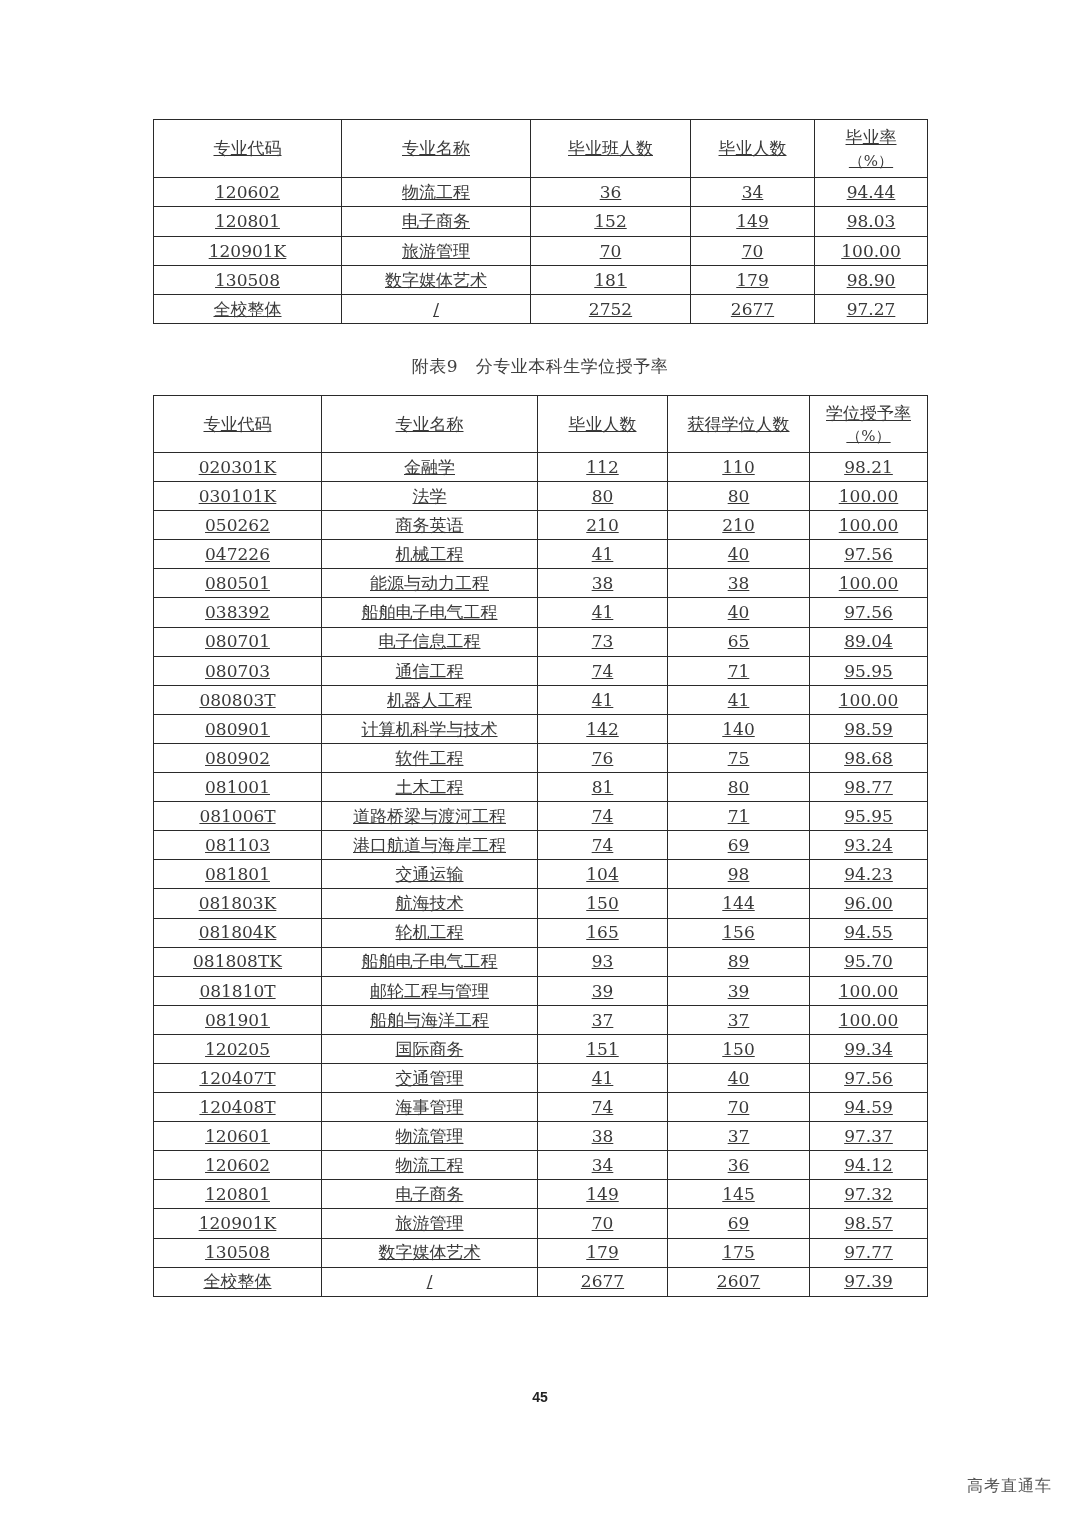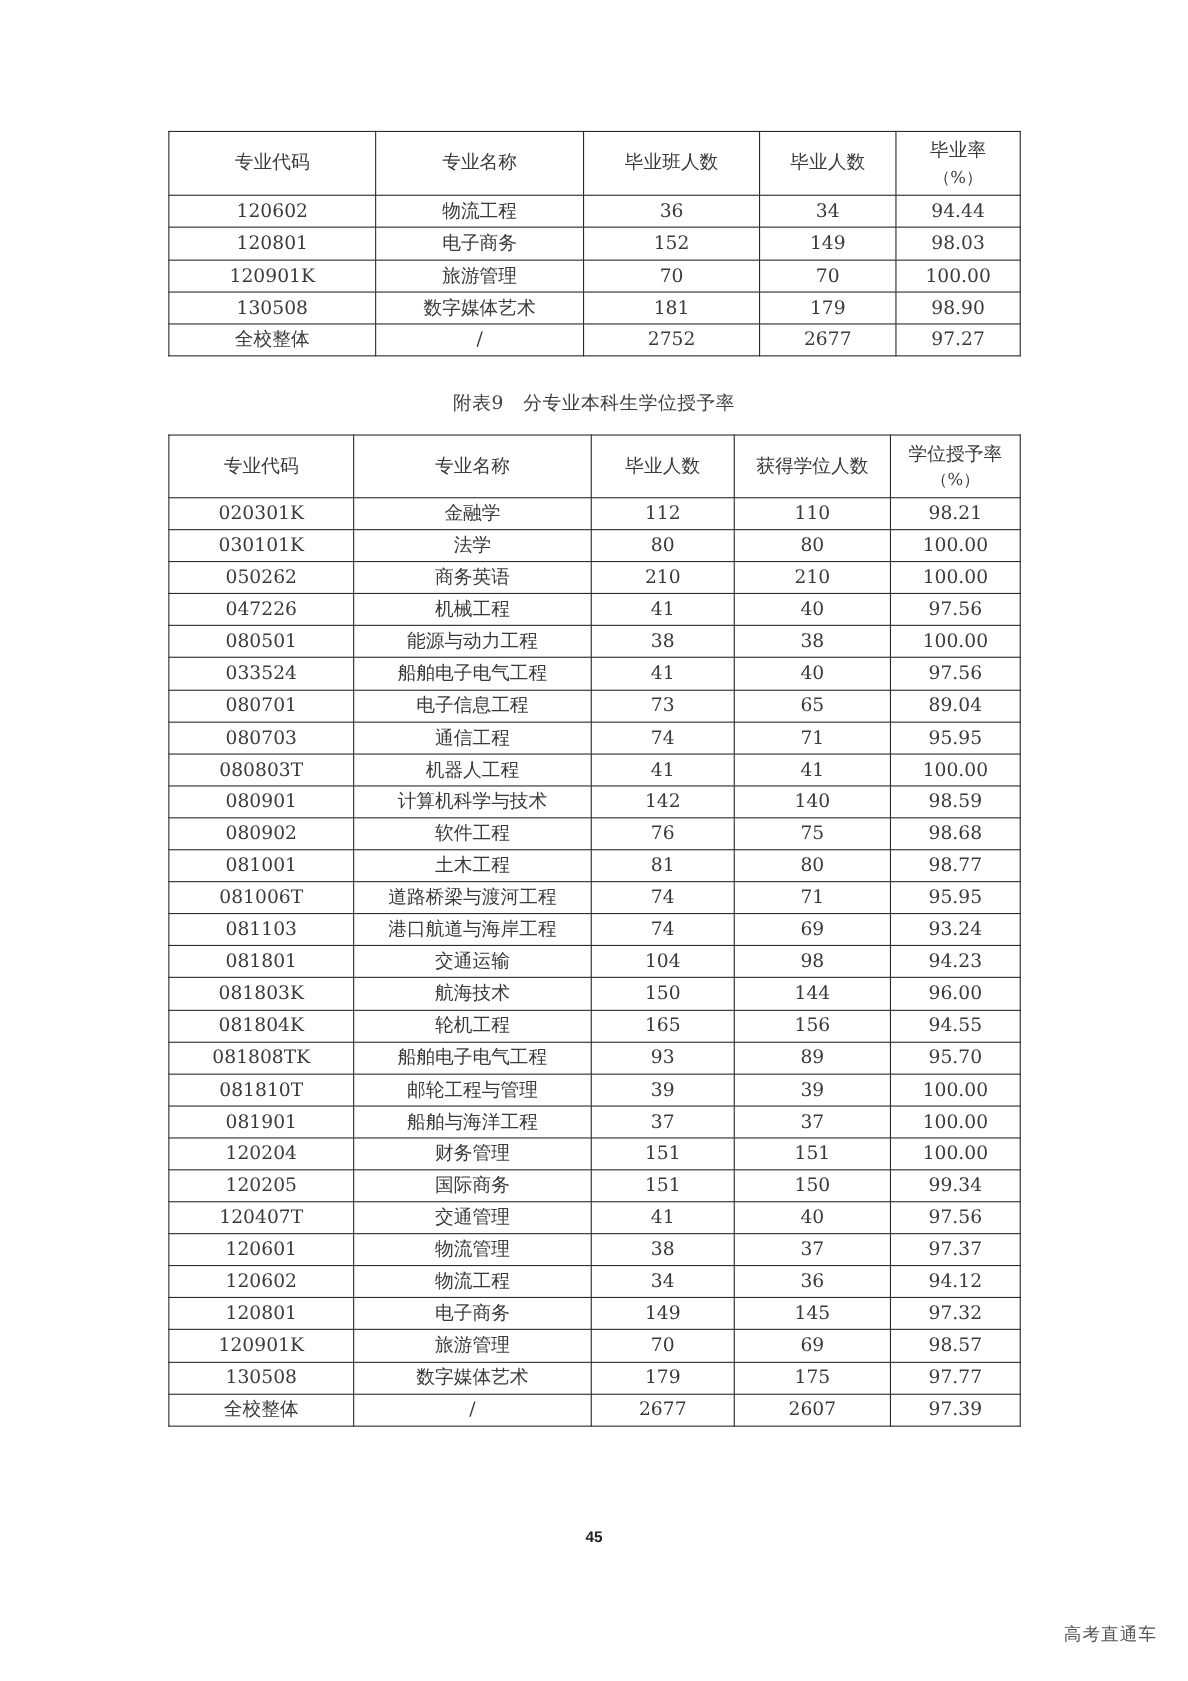--- a/index.html
+++ b/index.html
@@ -1,21 +1,21 @@
 <!DOCTYPE html>
 <html><head>
 <meta charset="utf-8">
 <style>
   html, body { margin: 0; padding: 0; }
   body {
     width: 1080px; height: 1528px; background: #ffffff; position: relative;
     font-family: "DejaVu Serif", "Liberation Serif", serif; color: #333;
     overflow: hidden;
   }
-  table { border-collapse: collapse; position: absolute; left: 153px; table-layout: fixed; }
+  table { border-collapse: collapse; position: absolute; left: 153px; table-layout: fixed; text-decoration: underline; }
   td, th {
     border: 1.2px solid #2a2a2a; text-align: center; vertical-align: middle;
     font-weight: normal; font-size: 17px; padding: 0; color: #3a3a3a;
     line-height: 1.2;
   }
   #t1 { top: 119px; width: 774px; }
   #t1 .hdr td { height: 57px; }
   #t1 .row td { height: 28.3px; }
   #t2 { top: 395px; width: 774px; }
   #t2 .hdr td { height: 56px; }
@@ -139,21 +139,21 @@
         <td>97.56</td>
       </tr>
       <tr class="row">
         <td>080501</td>
         <td>能源与动力工程</td>
         <td>38</td>
         <td>38</td>
         <td>100.00</td>
       </tr>
       <tr class="row">
-        <td>033524</td>
+        <td>038392</td>
         <td>船舶电子电气工程</td>
         <td>41</td>
         <td>40</td>
         <td>97.56</td>
       </tr>
       <tr class="row">
         <td>080701</td>
         <td>电子信息工程</td>
         <td>73</td>
         <td>65</td>
@@ -244,41 +244,41 @@
         <td>100.00</td>
       </tr>
       <tr class="row">
         <td>081901</td>
         <td>船舶与海洋工程</td>
         <td>37</td>
         <td>37</td>
         <td>100.00</td>
       </tr>
       <tr class="row">
-        <td>120204</td>
-        <td>财务管理</td>
-        <td>151</td>
-        <td>151</td>
-        <td>100.00</td>
-      </tr>
-      <tr class="row">
         <td>120205</td>
         <td>国际商务</td>
         <td>151</td>
         <td>150</td>
         <td>99.34</td>
       </tr>
       <tr class="row">
         <td>120407T</td>
         <td>交通管理</td>
         <td>41</td>
         <td>40</td>
         <td>97.56</td>
       </tr>
       <tr class="row">
+        <td>120408T</td>
+        <td>海事管理</td>
+        <td>74</td>
+        <td>70</td>
+        <td>94.59</td>
+      </tr>
+      <tr class="row">
         <td>120601</td>
         <td>物流管理</td>
         <td>38</td>
         <td>37</td>
         <td>97.37</td>
       </tr>
       <tr class="row">
         <td>120602</td>
         <td>物流工程</td>
         <td>34</td>

